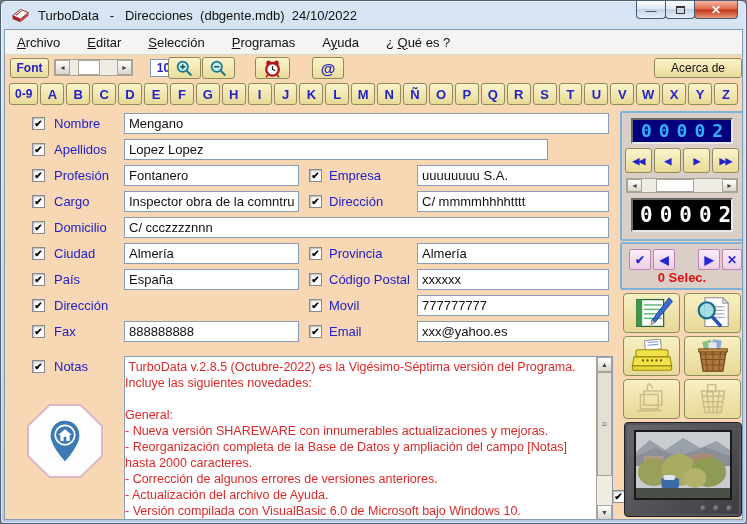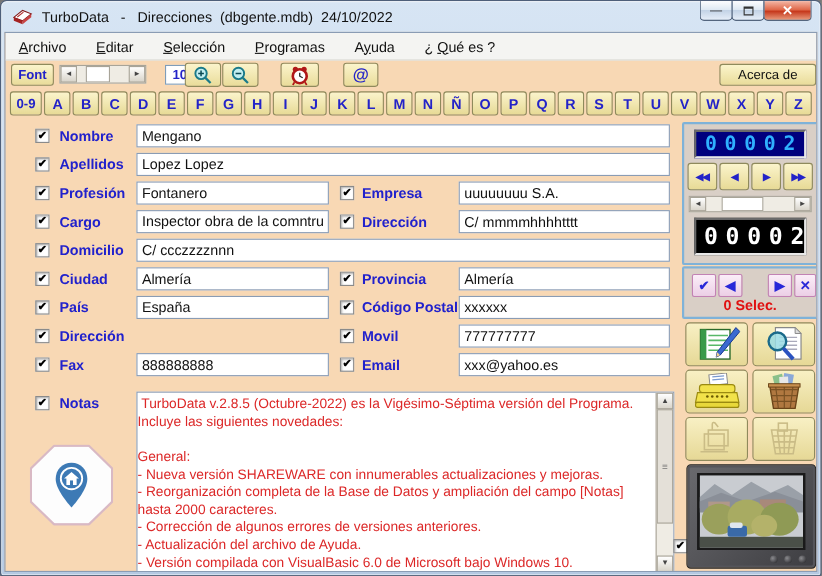--- a/index.html
+++ b/index.html
@@ -37,21 +37,21 @@
   .sb-thumb{position:absolute;top:0;bottom:0;background:#fff;border:1px solid #a8a498;}
   
   .alpharow{display:flex;gap:2px;padding:1px 4px 2px 4px;height:25px;}
   .abtn{flex:1;background:linear-gradient(#fbf4cc,#e7da96);border:1px solid #8f8a5c;border-radius:3px;color:#2323c8;font-weight:bold;font-size:13px;font-family:inherit;padding:0;cursor:default;}
   .abtn.first{flex:1.25;font-size:12px;}
   
   .main{position:relative;height:418px;}
   .cb{position:absolute;width:13px;height:13px;background:#fff;border:1px solid #8a8a8a;box-shadow:inset 1px 1px 2px rgba(0,0,0,.3);
       font-size:10px;line-height:11px;text-align:center;color:#000;cursor:default;}
   .cb.checked::after{content:"✔";font-weight:bold;}
-  .field-label{position:absolute;color:#2121cc;font-weight:bold;font-size:13px;white-space:nowrap;}
+  .field-label{position:absolute;color:#2121cc;font-weight:normal;font-size:13px;white-space:nowrap;}
   .tinput{position:absolute;height:21px;background:#fff;border:1px solid #8a9cb4;font-size:13px;color:#111;padding:1px 4px;font-family:inherit;}
   
   .notes-box{position:absolute;left:119px;top:249px;width:489px;height:165px;background:#fff;border:1px solid #8a9cb4;display:flex;}
   .notes-text{flex:1;overflow:hidden;color:#dc2828;font-size:12.5px;line-height:16px;padding:2px 0;white-space:pre-wrap;}
   .vscroll{width:16px;background:#efece4;border-left:1px solid #a8a498;display:flex;flex-direction:column;}
   .vsb-btn{height:15px;background:linear-gradient(#ffffff,#d9d5cb);border:1px solid #a8a498;color:#444;font-size:7px;display:flex;align-items:center;justify-content:center;flex:none;cursor:default;}
   .vsb-track{flex:1;position:relative;}
   .vsb-thumb{position:absolute;left:0;right:0;top:0;height:78%;background:#e4e0d8;border:1px solid #a8a498;display:flex;align-items:center;justify-content:center;color:#777;font-size:9px;}
   
   .pin-outer{position:absolute;left:22px;top:297px;width:76px;height:74px;cursor:default;
@@ -195,21 +195,21 @@
       </div>
 
     <div class="main">
 
       <span class="cb checked" style="left:27px;top:10px;"></span>
       <span class="field-label" style="left:49px;top:9px;">Nombre</span>
       <input class="tinput" readonly="" style="left: 119px; top: 6px; width: 485px;" value="Mengano">
 
       <span class="cb checked" style="left:27px;top:36px;"></span>
       <span class="field-label" style="left:49px;top:35px;">Apellidos</span>
-      <input class="tinput" readonly="" style="left: 119px; top: 32px; width: 485px;" value="Lopez Lopez">
+      <input class="tinput" readonly="" style="left: 119px; top: 32px; width: 424px;" value="Lopez Lopez">
 
       <span class="cb checked" style="left:27px;top:62px;"></span>
       <span class="field-label" style="left:49px;top:61px;">Profesión</span>
       <input class="tinput" readonly="" style="left: 119px; top: 58px; width: 175px;" value="Fontanero">
       <span class="cb checked" style="left:304px;top:62px;"></span>
       <span class="field-label" style="left:324px;top:61px;">Empresa</span>
       <input class="tinput" readonly="" style="left: 412px; top: 58px; width: 192px;" value="uuuuuuuu S.A.">
 
       <span class="cb checked" style="left:27px;top:88px;"></span>
       <span class="field-label" style="left:49px;top:87px;">Cargo</span>

